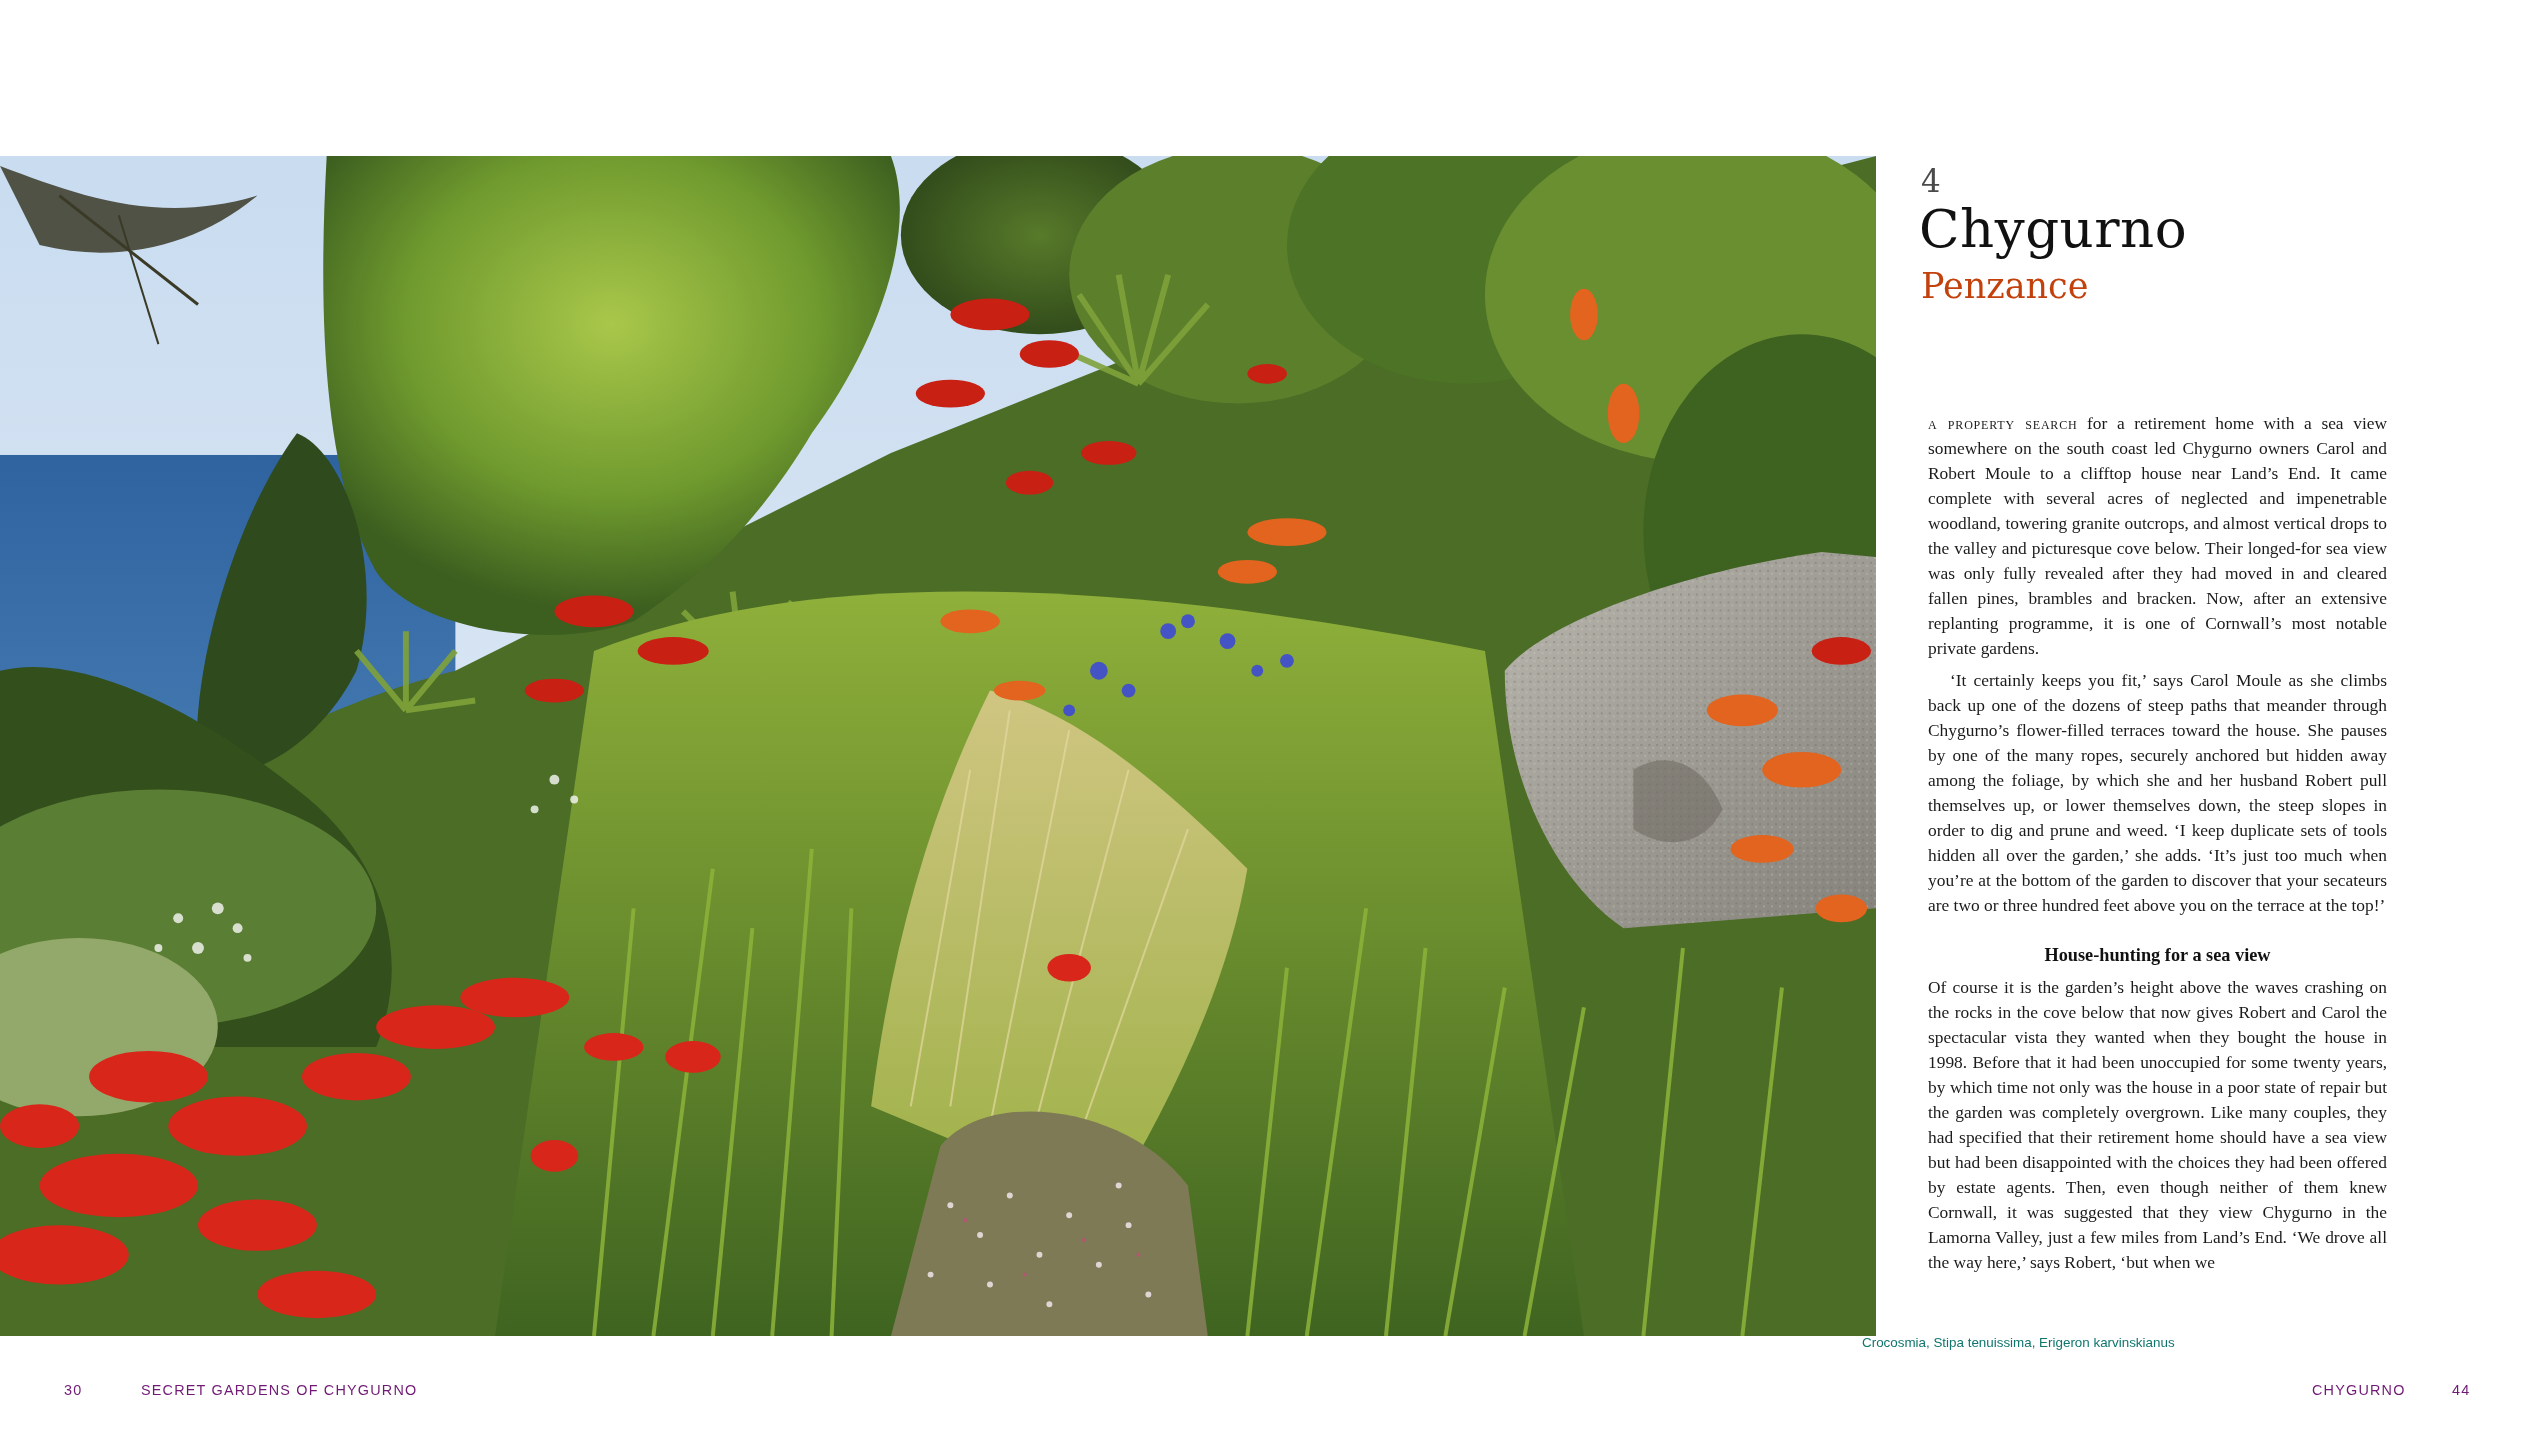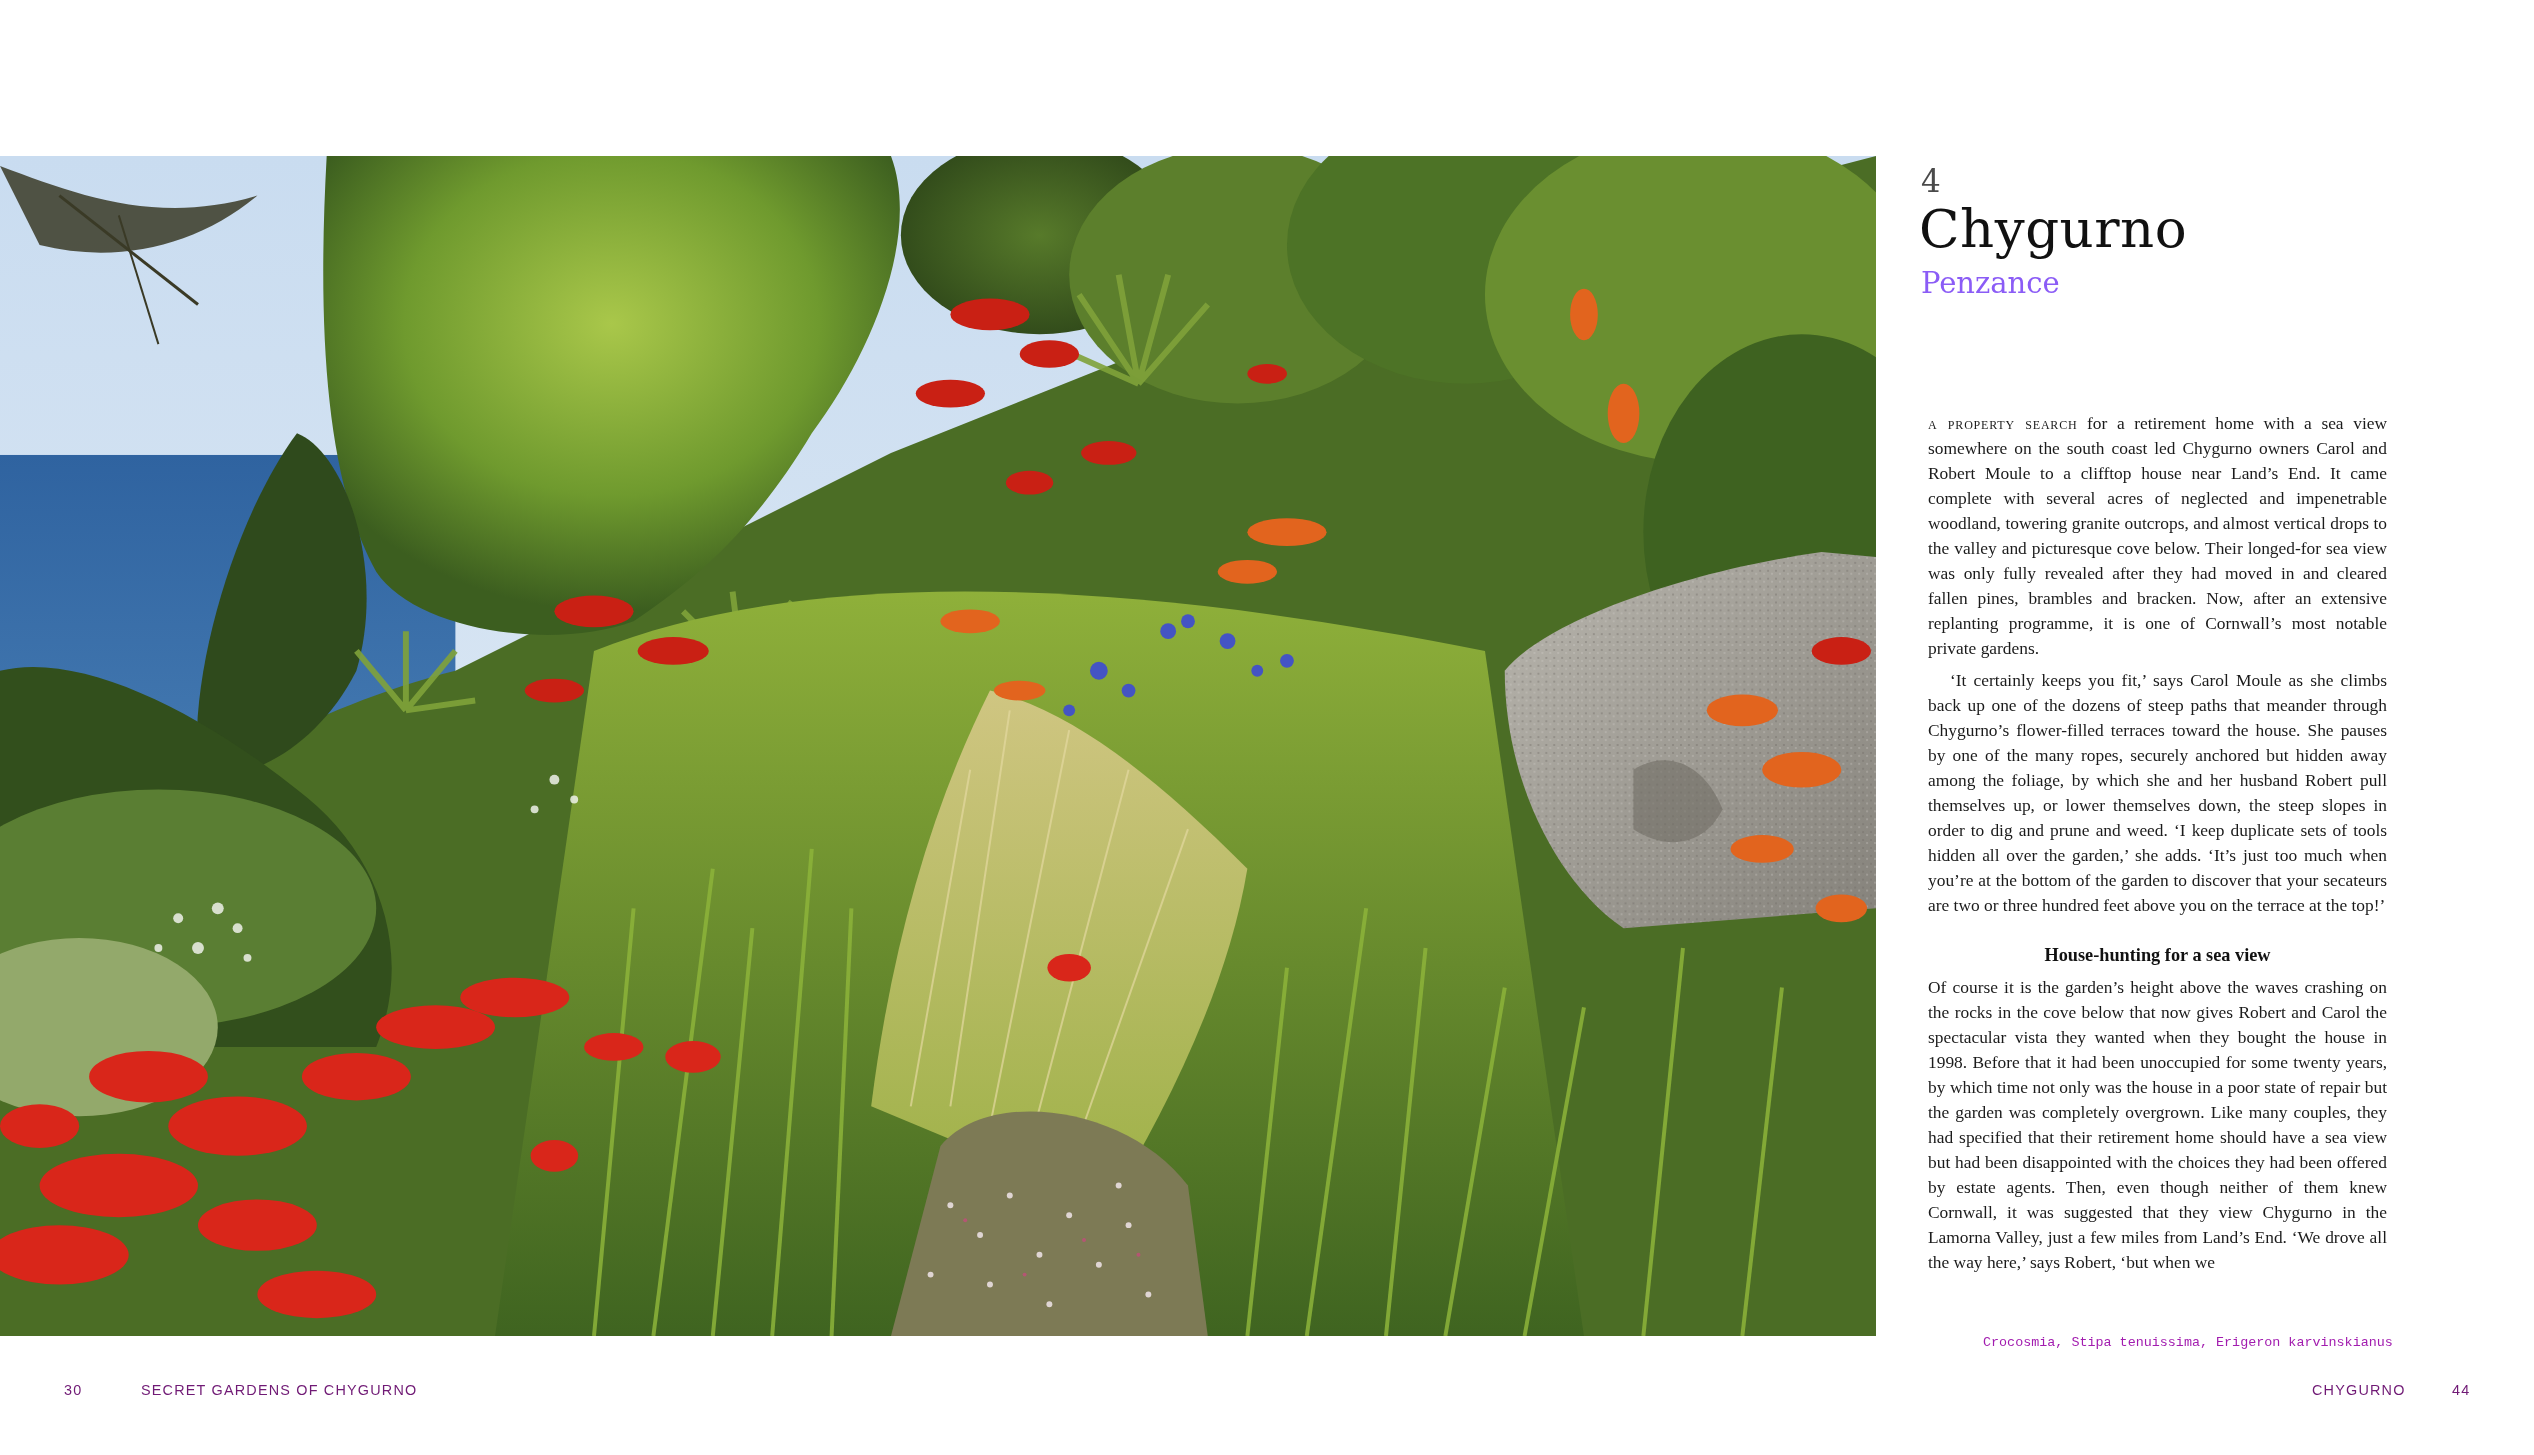--- a/index.html
+++ b/index.html
@@ -5,29 +5,29 @@
   html, body { margin: 0; padding: 0; background: #ffffff; }
   body { width: 2534px; height: 1455px; position: relative; overflow: hidden; font-family: "DejaVu Serif", serif; color: #1a1a1a; }
 
   
   .photo { position: absolute; left: 0; top: 156px; width: 1876px; height: 1180px; overflow: hidden; background: #4f6b2a; }
   .photo svg { position: absolute; left: 0; top: 0; width: 1876px; height: 1180px; display: block; }
 
   
   .chapter-num { position: absolute; left: 1921px; top: 166px; font-family: "DejaVu Serif", serif; font-size: 31px; color: #4a4a4a; line-height: 1; }
   .chapter-title { position: absolute; left: 1919px; top: 202px; font-family: "DejaVu Serif", serif; font-size: 53px; color: #111111; line-height: 1; letter-spacing: 0.5px; }
-  .chapter-place { position: absolute; left: 1921px; top: 269px; font-family: "DejaVu Serif", serif; font-size: 29px; color: #8b5cf6; line-height: 1; }
+  .chapter-place { position: absolute; left: 1921px; top: 269px; font-family: "DejaVu Serif", serif; font-size: 35px; color: #c2410c; line-height: 1; }
 
   .body-col { position: absolute; left: 1921px; top: 404px; width: 473px; font-family: "Liberation Serif", serif; font-size: 17.4px; line-height: 25px; color: #1b1b1b; text-align: justify; hyphens: manual; }
   .body-col p { margin: 7px; }
   .body-col p.indent { text-indent: 22px; }
   .smallcaps { font-variant: small-caps; letter-spacing: 0.8px; text-transform: lowercase; }
   .subhead { font-family: "Liberation Serif", serif; font-weight: bold; font-size: 18.3px; margin: 24px 0 1px 0; line-height: 26px; text-align: center; color: #111; }
 
-  .caption { position: absolute; left: 1983px; top: 1335px; font-family: Liberation Mono, monospace; font-size: 13.4px; color: #a21caf; }
+  .caption { position: absolute; left: 1862px; top: 1335px; font-family: Liberation Sans, sans-serif; font-size: 13.4px; color: #0f766e; }
 
   .footer { position: absolute; top: 1383px; font-family: "Liberation Sans", sans-serif; font-size: 14.4px; color: #701a75; letter-spacing: 1.2px; line-height: 1; }
   .f-left-num { left: 64px; }
   .f-left-title { left: 141px; }
   .f-right-title { left: 2312px; }
   .f-right-num { left: 2452px; }
 </style>
 </head>
 <body>
 

